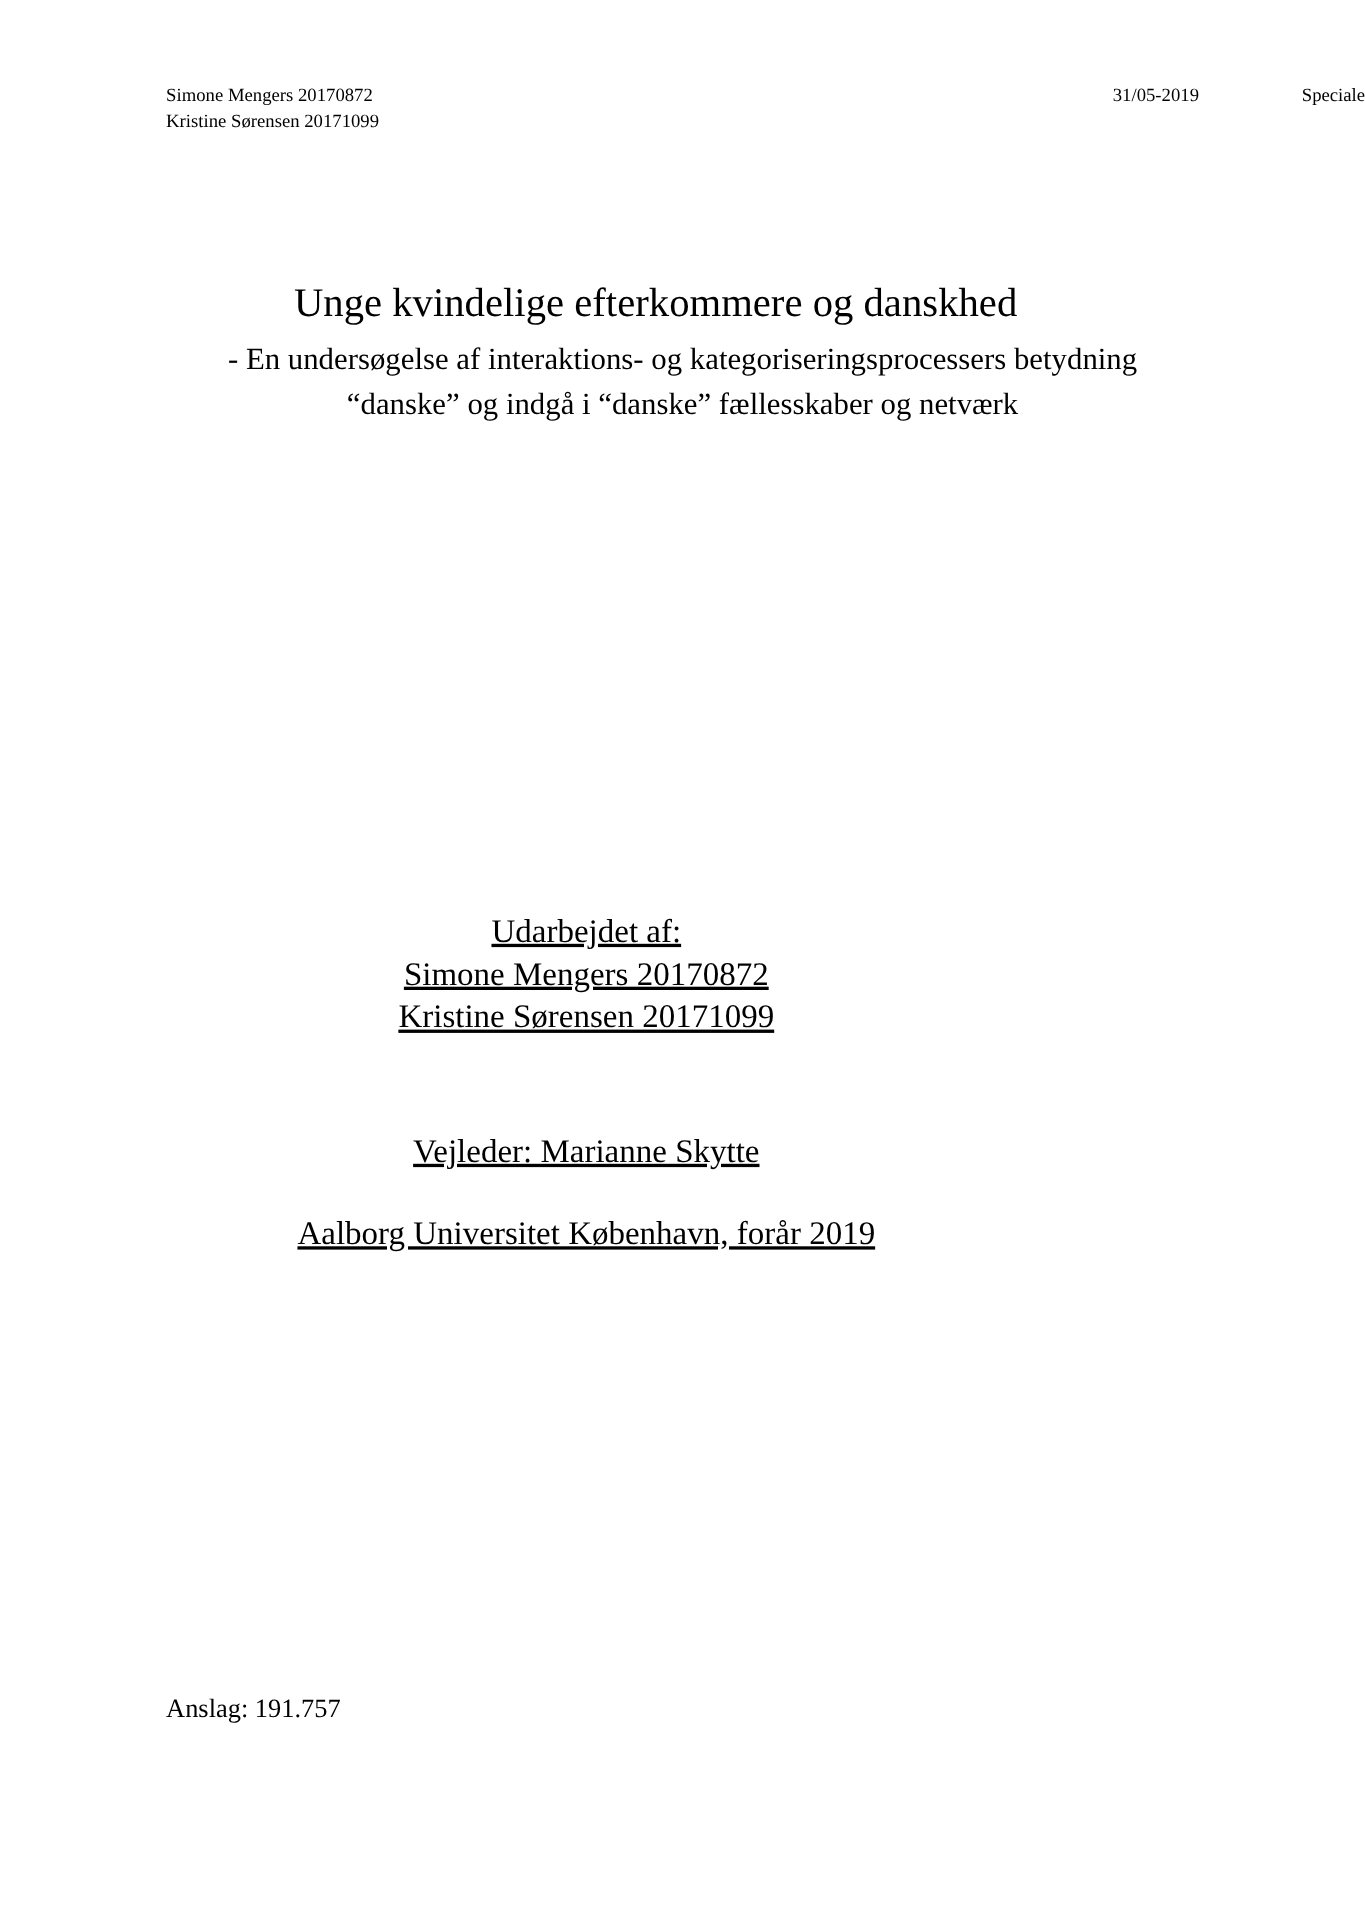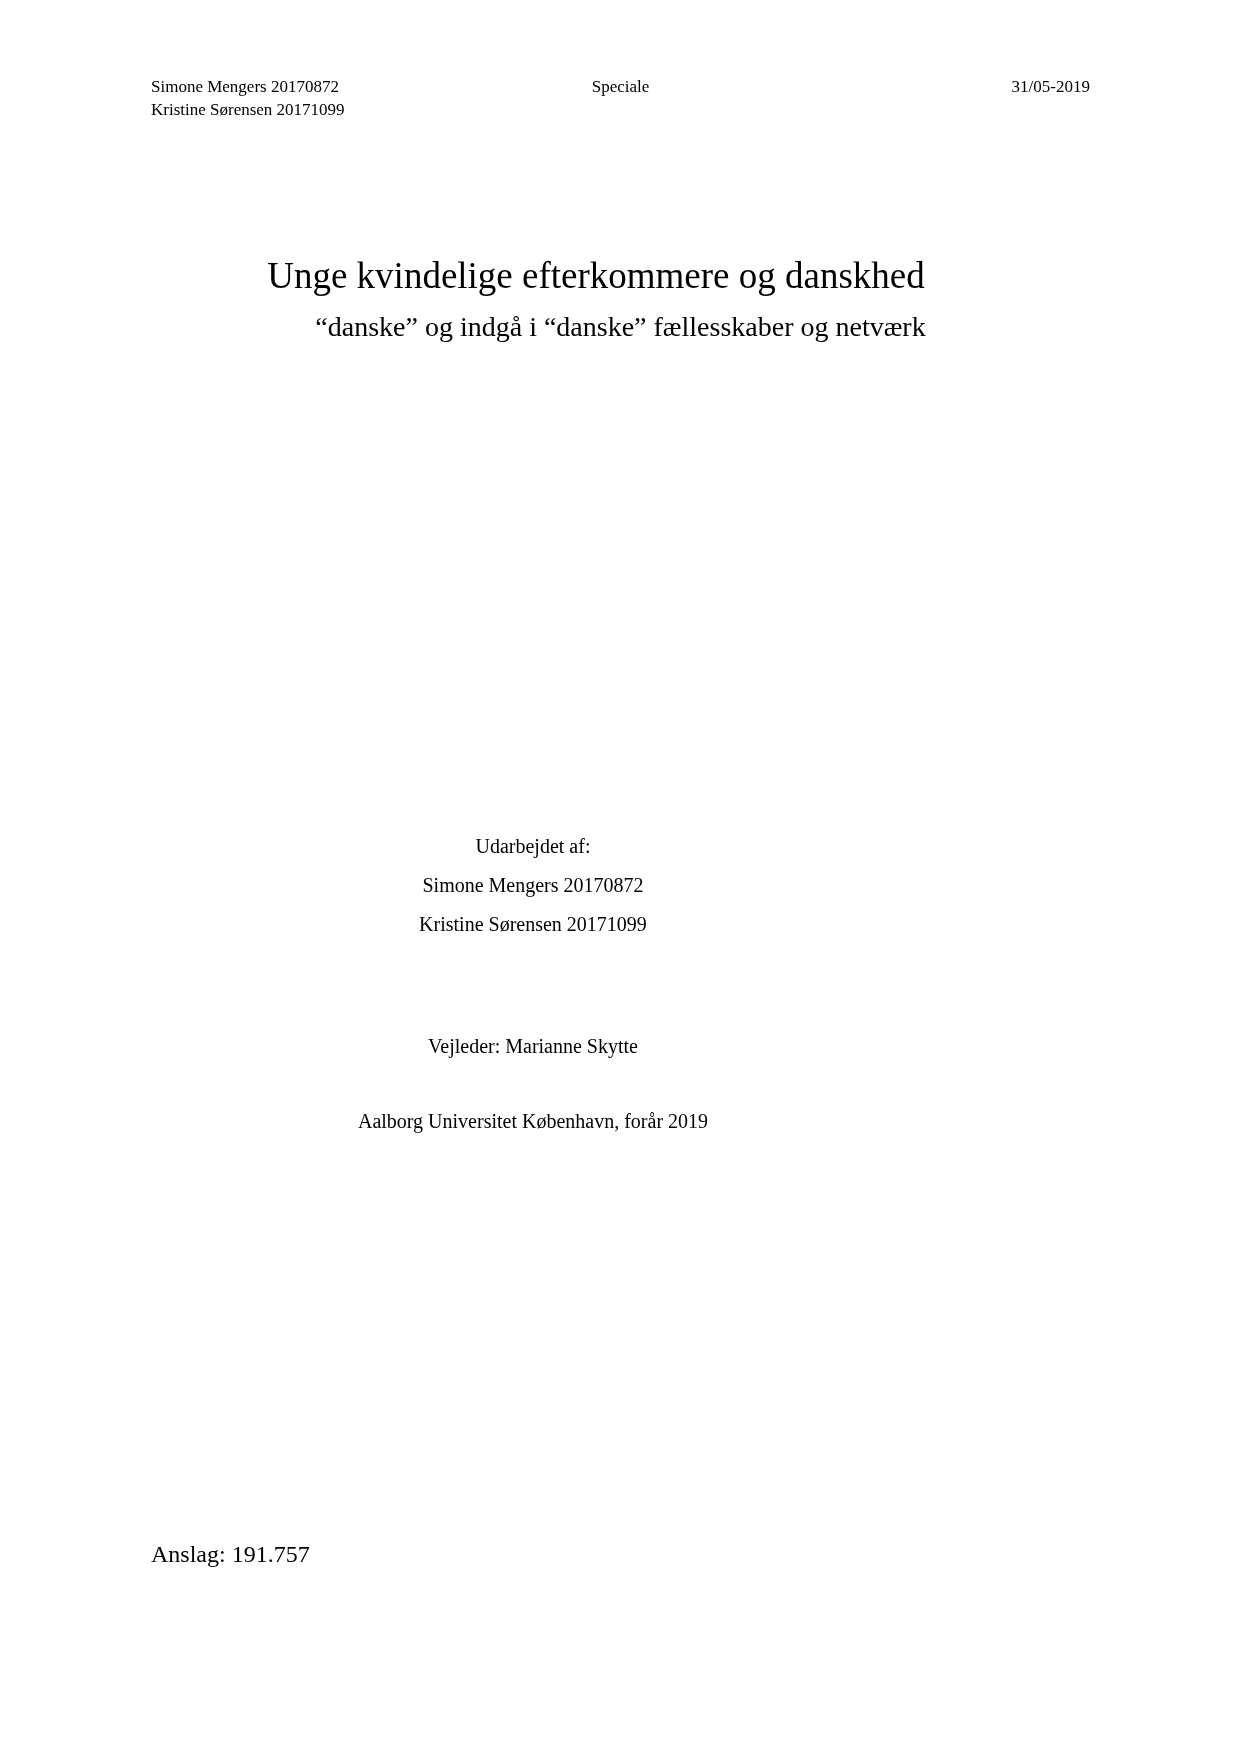--- a/index.html
+++ b/index.html
@@ -2,26 +2,26 @@
 <html><head>
   <meta charset="utf-8">
   <style>
     html, body { margin: 0; padding: 0; background: #ffffff; }
     body {
       width: 1241px; height: 1754px; position: relative; overflow: hidden;
       font-family: "Liberation Serif", "DejaVu Serif", serif; color: #000;
     }
     .hdr { position: absolute; font-size: 17px; line-height: 23px; top: 75px; }
     .hdr-left { left: 151px; }
-    .hdr-center { left: 0; width: 1241px; text-align: center; }
+    .hdr-center { left: 0; width: 1241px; text-align: right; }
     .hdr-right { right: 151px; text-align: right; }
     .hdr div { white-space: nowrap; }
     .title { position: absolute; top: 254px; left: 0; width: 1192px; text-align: center; font-size: 37px; line-height: 44px; }
     .subtitle { position: absolute; top: 306px; left: 0; width: 1241px; text-align: center; font-size: 28px; line-height: 41px; }
-    .block { position: absolute; left: 0; width: 1066px; text-align: center; font-size: 20px; line-height: 39px; }
+    .block { position: absolute; left: 0; width: 1066px; text-align: center; font-size: 30px; line-height: 39px; text-decoration: underline; }
     .authors { top: 827px; }
     .supervisor { top: 1027px; }
     .program { top: 1102px; }
     .count { position: absolute; top: 1537px; left: 151px; font-size: 24px; line-height: 34px; }
   </style>
 </head>
 <body>
 
 <div class="hdr hdr-left">
   <div>Simone Mengers 20170872</div>
@@ -29,20 +29,21 @@
 </div>
 <div class="hdr hdr-center">
   <div>Speciale</div>
 </div>
 <div class="hdr hdr-right">
   <div>31/05-2019</div>
 </div>
 
 <div class="title">Unge kvindelige efterkommere og danskhed</div>
 <div class="subtitle">
+  <div>- En undersøgelse af interaktions- og kategoriseringsprocessers betydning</div>
   <div>“danske” og indgå i “danske” fællesskaber og netværk</div>
 </div>
 
 <div class="block authors">
   <div>Udarbejdet af:</div>
   <div>Simone Mengers 20170872</div>
   <div>Kristine Sørensen 20171099</div>
 </div>
 
 <div class="block supervisor">Vejleder: Marianne Skytte</div>

